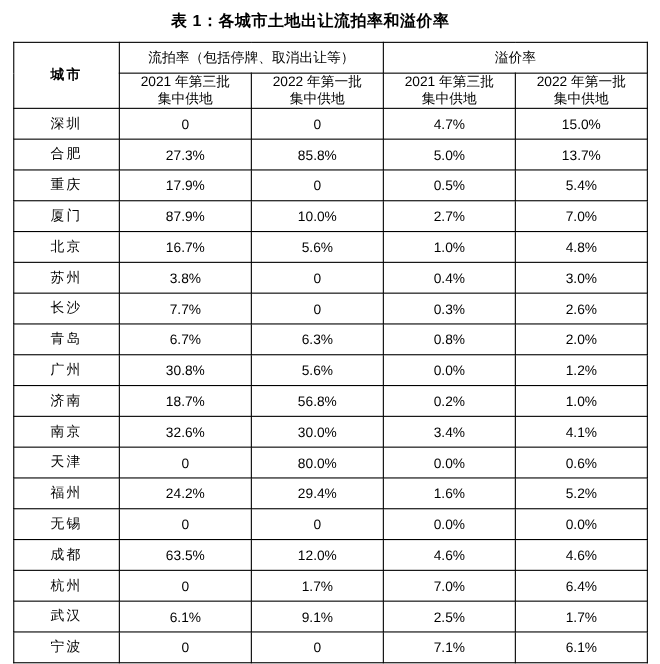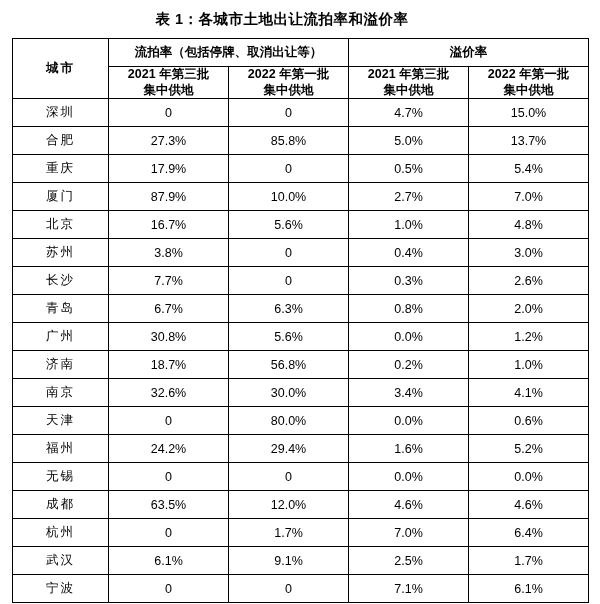--- a/index.html
+++ b/index.html
@@ -39,21 +39,21 @@
     border: 1px solid #000000;
     text-align: center;
     vertical-align: middle;
     font-size: 12.5px;
     padding: 0;
     height: 27px;
     color: #000;
     background: #ffffff;
   }
   th.head {
-    font-weight: bold;
+    font-weight: normal;
     font-size: 12.5px;
     line-height: 1.25;
     margin-left: 36px;
   }
   th.city-head {
     font-weight: bold;
     font-size: 13px;
     letter-spacing: 2px;
     font-family: Liberation Mono, monospace;
   }

